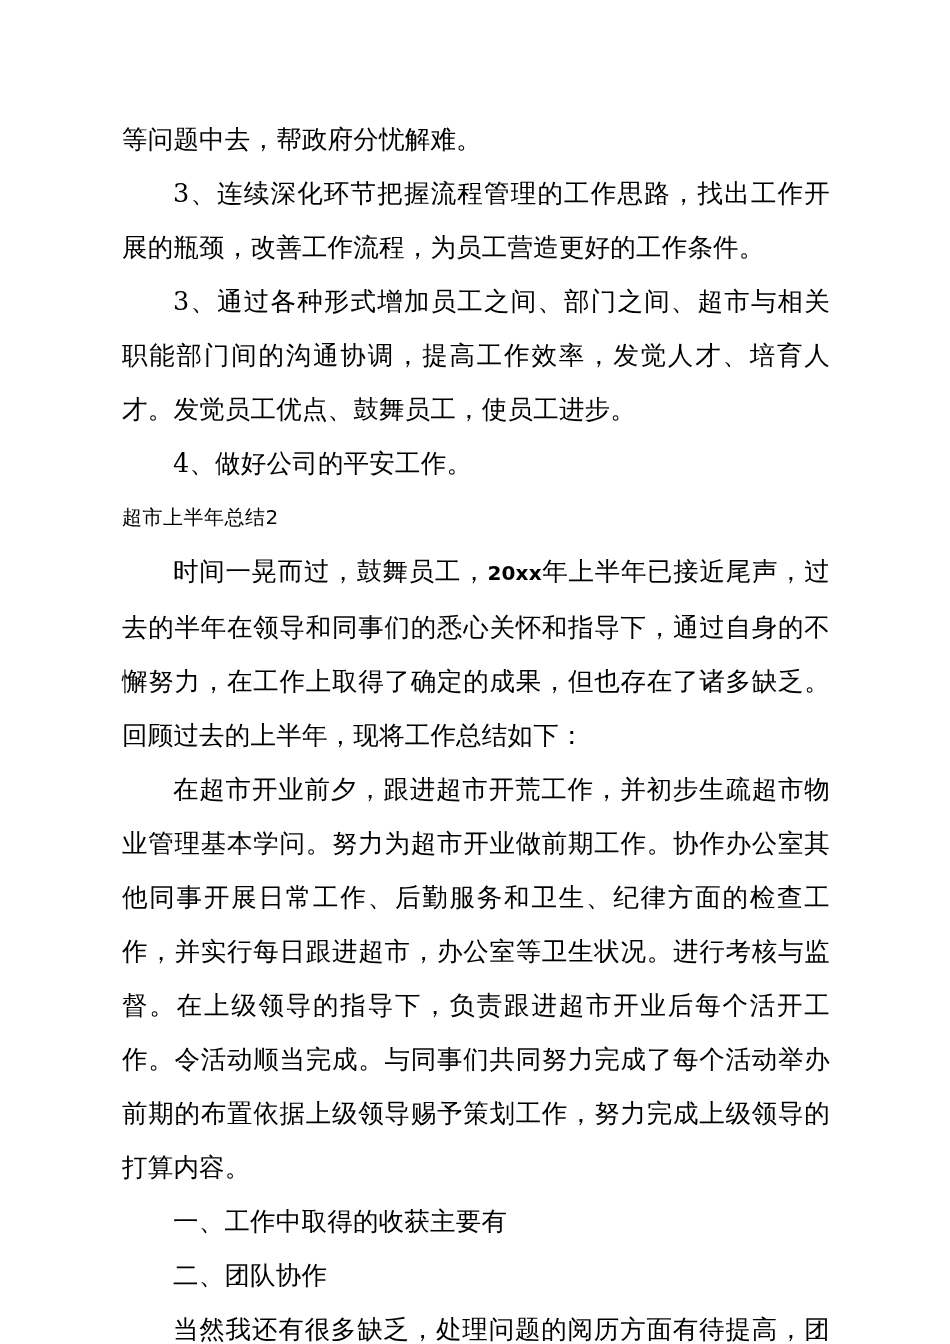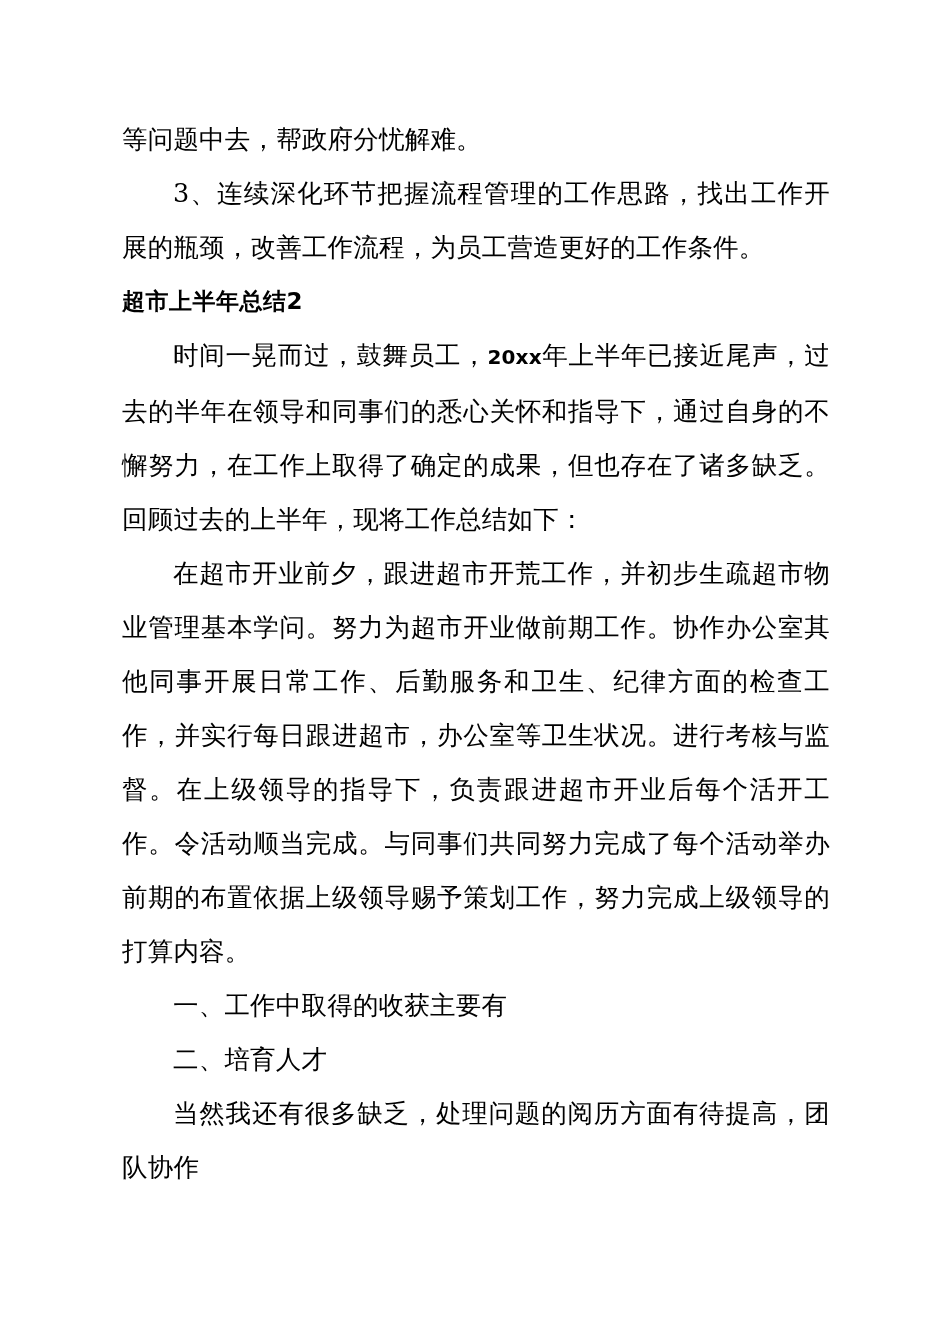--- a/index.html
+++ b/index.html
@@ -31,49 +31,51 @@
     margin: 0;
     text-indent: 2em;
   }
   p.para.noindent {
     text-indent: 0;
   }
   p.heading {
     margin: 0;
     text-indent: 0;
     font-family: "DejaVu Sans", "Liberation Sans", sans-serif;
-    font-size: 23px;
-    font-weight: 700;
+    font-size: 20px;
+    font-weight: 400;
     line-height: 54px;
     letter-spacing: 0.5px;
   }
   .latin {
     font-family: "DejaVu Sans", "Liberation Sans", sans-serif;
     font-weight: 700;
     font-size: 20px;
   }
 </style>
 </head>
 <body>
 
 <div class="page">
   <div class="doc-body">
 
     <p class="para noindent">等问题中去，帮政府分忧解难。</p>
 
     <p class="para">3、连续深化环节把握流程管理的工作思路，找出工作开展的瓶颈，改善工作流程，为员工营造更好的工作条件。</p>
 
+    <p class="para">3、通过各种形式增加员工之间、部门之间、超市与相关职能部门间的沟通协调，提高工作效率，发觉人才、培育人才。发觉员工优点、鼓舞员工，使员工进步。</p>
 
+    <p class="para">4、做好公司的平安工作。</p>
 
     <p class="heading">超市上半年总结2</p>
 
     <p class="para"><span>时间一晃而过，鼓舞员工，</span><span class="latin">20xx</span><span>年上半年已接近尾声，过去的半年在领导和同事们的悉心关怀和指导下，通过自身的不懈努力，在工作上取得了确定的成果，但也存在了诸多缺乏。回顾过去的上半年，现将工作总结如下：</span></p>
 
     <p class="para">在超市开业前夕，跟进超市开荒工作，并初步生疏超市物业管理基本学问。努力为超市开业做前期工作。协作办公室其他同事开展日常工作、后勤服务和卫生、纪律方面的检查工作，并实行每日跟进超市，办公室等卫生状况。进行考核与监督。在上级领导的指导下，负责跟进超市开业后每个活开工作。令活动顺当完成。与同事们共同努力完成了每个活动举办前期的布置依据上级领导赐予策划工作，努力完成上级领导的打算内容。</p>
 
     <p class="para">一、工作中取得的收获主要有</p>
 
-    <p class="para">二、培育人才</p>
+    <p class="para">二、团队协作</p>
 
     <p class="para">当然我还有很多缺乏，处理问题的阅历方面有待提高，团队协作</p>
 
   </div>
 </div>
 
 </body></html>

